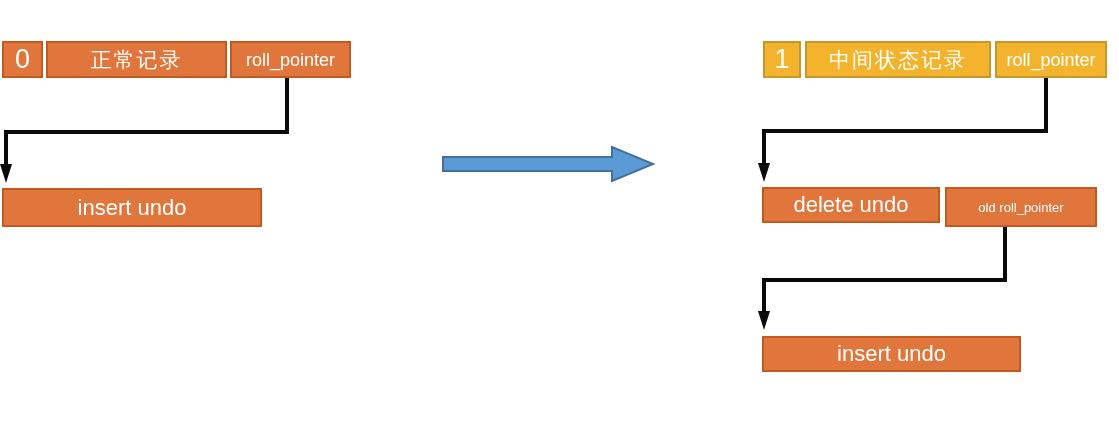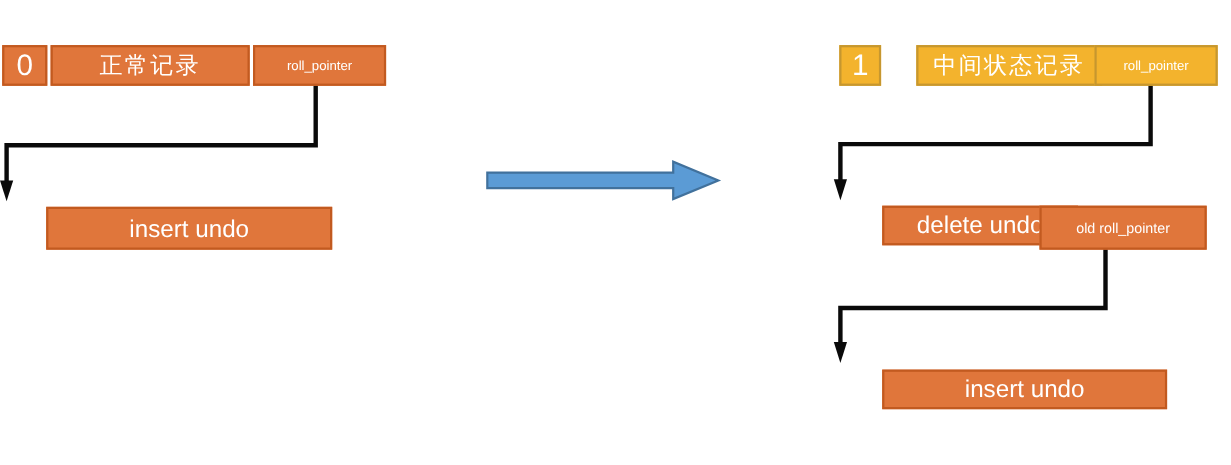--- a/index.html
+++ b/index.html
@@ -25,22 +25,22 @@
     box-sizing:border-box;
     display:flex;align-items:center;justify-content:center;
     color:var(--text-white);
     white-space:nowrap;
     line-height:1;
   }
   .orange{background:var(--orange-fill);border:2px solid var(--orange-border);}
   .yellow{background:var(--yellow-fill);border:2px solid var(--yellow-border);}
   .flag{font-size:27px;}
   .rec-label{font-size:21px;letter-spacing:2px;}
-  .ptr-label{font-size:12px;}
-  .undo-label{font-size:22px;margin-left:40px;}
+  .ptr-label{font-size:18px;}
+  .undo-label{font-size:22px;}
   .small-ptr{font-size:13px;}
   #connector-layer{position:absolute;left:0;top:0;width:1119px;height:423px;}
   #transition-label{
     position:absolute;left:448px;top:106px;width:216px;
     text-align:center;
     font-family:"DejaVu Serif","Liberation Serif",serif;
     font-size:29px;color:#111;letter-spacing:2px;
   }
 </style>
 </head>
@@ -68,21 +68,21 @@
     <polygon points="443,157 612,157 612,147 653,164 612,181 612,171 443,171" style="fill:var(--arrow-blue-fill);stroke:var(--arrow-blue-border)" stroke-width="2"></polygon>
   </svg>
 
   <div class="cell orange flag" style="left:2px;top:41px;width:41px;height:37px;">0</div>
   <div class="cell orange rec-label" style="left:46px;top:41px;width:181px;height:37px;">正常记录</div>
   <div class="cell orange ptr-label" style="left:230px;top:41px;width:121px;height:37px;">roll_pointer</div>
   <div class="cell orange undo-label" style="left:2px;top:188px;width:260px;height:39px;">insert undo</div>
 
 
   <div class="cell yellow flag" style="left:763px;top:41px;width:38px;height:37px;">1</div>
-  <div class="cell yellow rec-label" style="left:805px;top:41px;width:169px;height:37px;margin-left:28px;">中间状态记录</div>
+  <div class="cell yellow rec-label" style="left:805px;top:41px;width:186px;height:37px;">中间状态记录</div>
   <div class="cell yellow ptr-label" style="left:995px;top:41px;width:112px;height:37px;">roll_pointer</div>
 
   <div class="cell orange undo-label" style="left:762px;top:187px;width:178px;height:36px;">delete undo</div>
   <div class="cell orange small-ptr" style="left:945px;top:187px;width:152px;height:40px;">old roll_pointer</div>
 
   <div class="cell orange undo-label" style="left:762px;top:336px;width:259px;height:36px;">insert undo</div>
 
 </div>
 
 </body></html>

